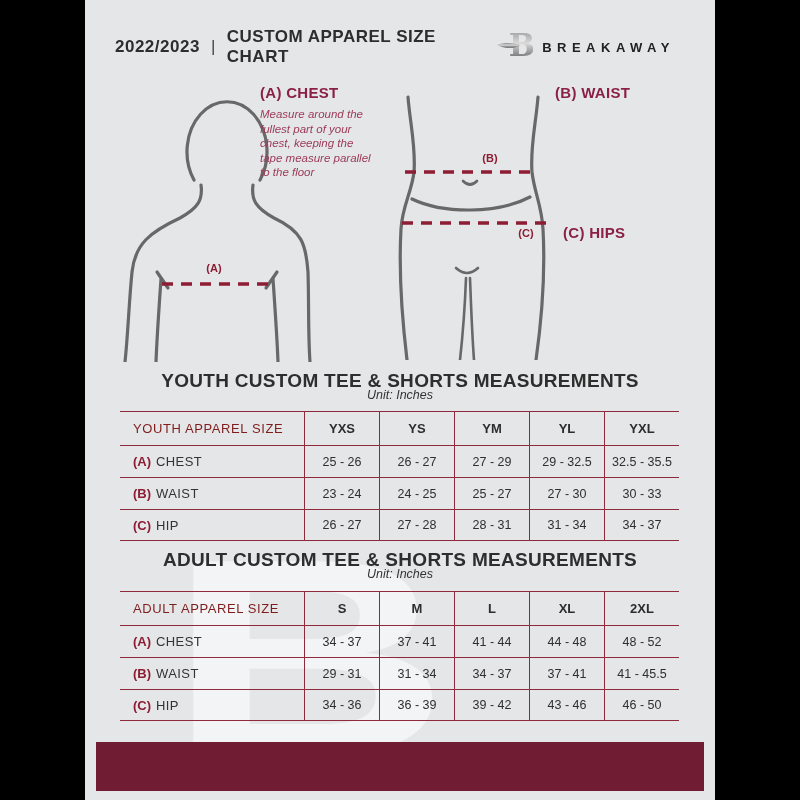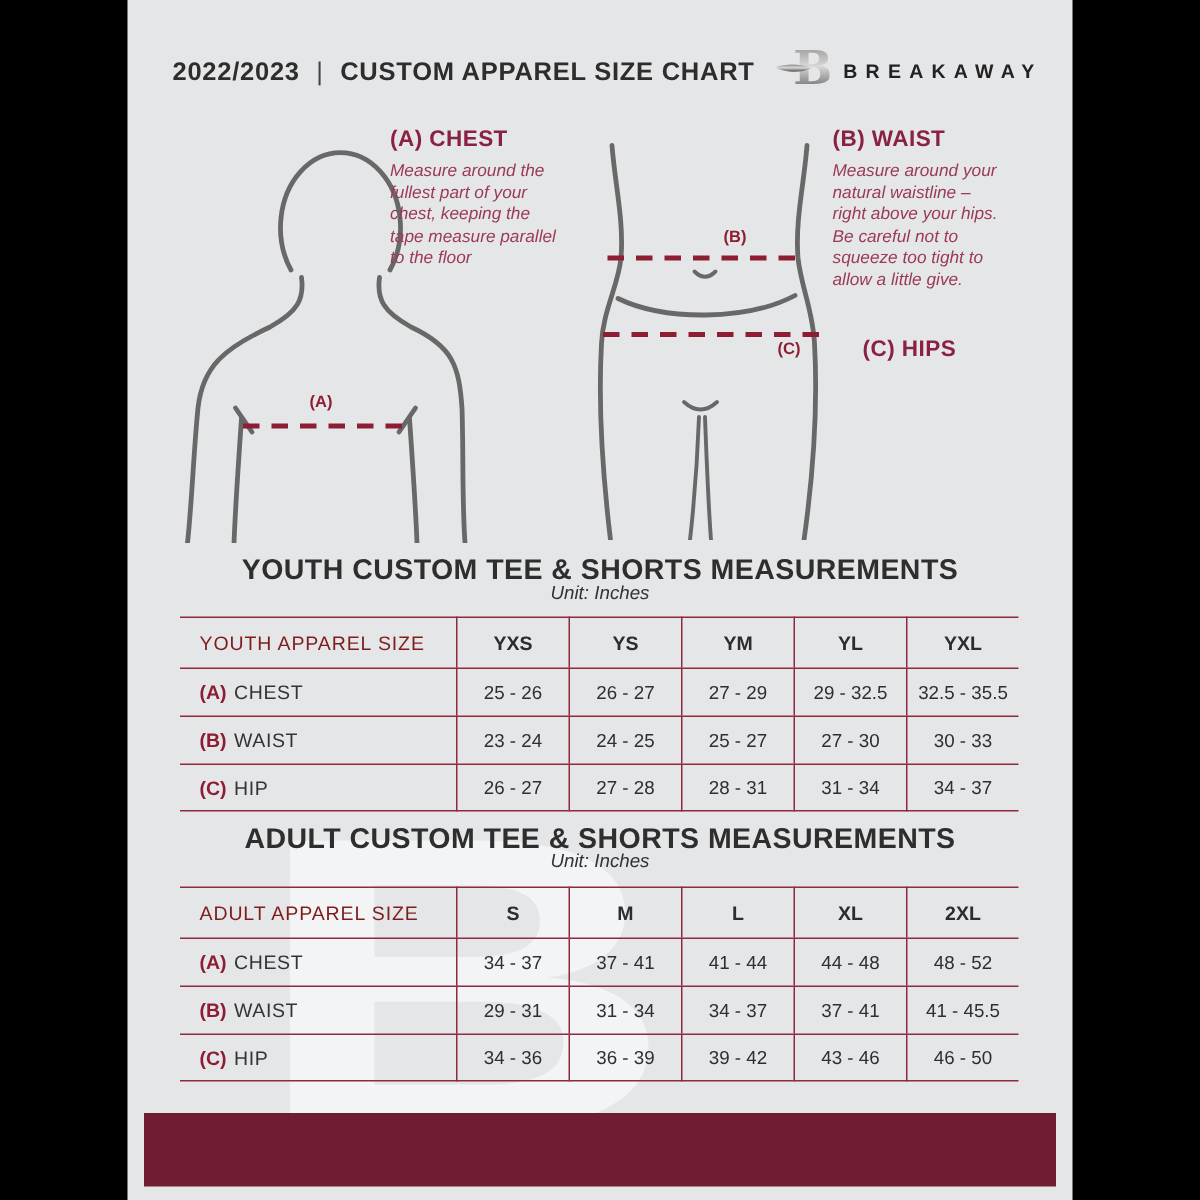--- a/index.html
+++ b/index.html
@@ -5,21 +5,21 @@
   html,body{margin:0;padding:0;background:#000;}
   body{width:800px;height:800px;position:relative;font-family:"Liberation Sans",sans-serif;overflow:hidden;}
   .page{position:absolute;left:85px;top:0;width:630px;height:800px;background:#e5e6e8;overflow:hidden;}
   .layer{position:absolute;left:0;top:0;width:100%;height:100%;z-index:1;}
 
   
   .watermark{position:absolute;left:82px;top:548px;font-size:280px;line-height:0.78;font-weight:bold;
     color:rgba(255,255,255,0.55);transform:scaleX(1.4);transform-origin:left top;z-index:0;user-select:none;}
 
   
-  .doc-header{position:absolute;left:30px;top:26px;right:20px;display:flex;justify-content:space-between;align-items:center;}
+  .doc-header{position:absolute;left:30px;top:26px;right:40px;display:flex;justify-content:space-between;align-items:center;}
   .title-group{display:flex;align-items:center;gap:11px;color:#2d2d2d;font-weight:700;font-size:17px;letter-spacing:0.5px;}
   .title-sep{font-weight:400;color:#444;font-size:17px;}
   .brand-group{display:flex;align-items:center;gap:9px;}
   .brand-name{font-weight:700;font-size:13px;letter-spacing:5.5px;color:#222;}
 
   
   .guide-heading{position:absolute;font-size:15px;font-weight:800;letter-spacing:0.3px;color:#8a2144;}
   .guide-desc{position:absolute;font-size:11.5px;line-height:14.6px;font-style:italic;color:#9b3a57;white-space:pre-line;font-weight:500;}
   .marker{position:absolute;width:32px;text-align:center;font-size:11px;font-weight:800;color:#8c1d33;}
   .fig{position:absolute;}
@@ -112,28 +112,22 @@
     <div class="marker" style="left:425px;top:227px;">(C)</div>
 
     <div class="guide-heading" style="left:175px;top:84px;">(A) CHEST</div>
     <div class="guide-desc" style="left:175px;top:107px;width:160px;">Measure around the
 fullest part of your
 chest, keeping the
 tape measure parallel
 to the floor</div>
 
     <div class="guide-heading" style="left:470px;top:84px;">(B) WAIST</div>
-    <div class="guide-desc" style="left:470px;top:107px;width:160px;">Measure around your
-natural waistline –
-right above your hips.
-Be careful not to
-squeeze too tight to
-allow a little give.</div>
-
-    <div class="guide-heading" style="left:490px;top:224px;text-align:center;">(C) HIPS</div>
+
+    <div class="guide-heading" style="left:478px;top:224px;text-align:center;">(C) HIPS</div>
 
     <div class="sec-title" style="top:370px;">YOUTH CUSTOM TEE &amp; SHORTS MEASUREMENTS</div>
     <div class="sec-unit" style="top:388px;">Unit: Inches</div>
 
     <div class="size-table" style="top:411px;">
       <div class="cell first colhead rowhead-title">YOUTH APPAREL SIZE</div>
       <div class="cell vline colhead">YXS</div>
       <div class="cell vline colhead">YS</div>
       <div class="cell vline colhead">YM</div>
       <div class="cell vline colhead">YL</div>

